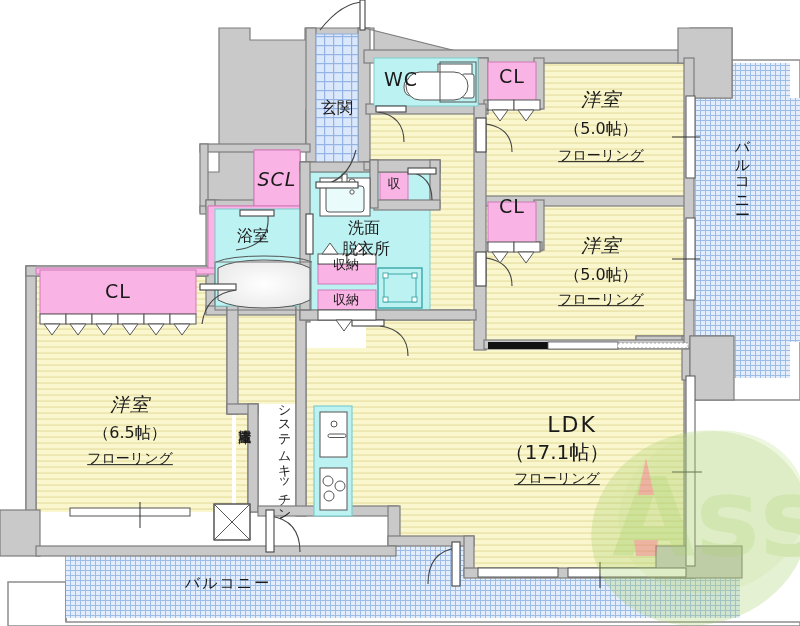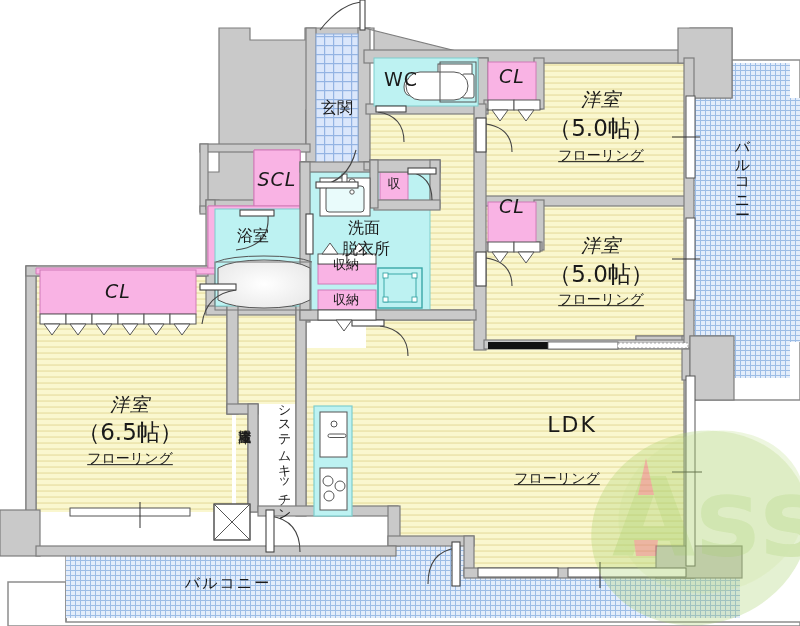--- a/index.html
+++ b/index.html
@@ -4,25 +4,25 @@
 <style>
   html,body{margin:0;padding:0;background:#ffffff;}
   body{font-family:"DejaVu Sans","Liberation Sans",sans-serif;}
   #plan{position:relative;width:800px;height:626px;overflow:hidden;background:#fff;}
   #plan svg{position:absolute;left:0;top:0;}
   .lbl{position:absolute;color:#1a1a1a;white-space:nowrap;line-height:1.12;
        font-family:"DejaVu Sans","Liberation Sans",sans-serif;}
   .ctr{transform:translate(-50%,-50%);text-align:center;}
   .vert{writing-mode:vertical-rl;text-orientation:upright;}
   .rm-name{font-size:19px;letter-spacing:1px;font-style:italic;}
-  .rm-sz{font-size:23px;letter-spacing:0px;}
+  .rm-sz{font-size:16px;letter-spacing:0px;}
   .rm-fl{font-size:14px;letter-spacing:0px;text-decoration:underline;}
   .sm{font-size:13px;letter-spacing:0px;}
   .md{font-size:16px;text-align:center;}
-  .cl{font-size:19px;letter-spacing:1px;font-style:italic;}
+  .cl{font-size:19px;letter-spacing:1px;}
   .wc{font-size:19px;letter-spacing:1px;}
   .scl{font-size:19px;letter-spacing:1px;font-style:italic;}
   .ldk{font-size:22px;letter-spacing:2px;margin-left:15px;}
   .ldksz{font-size:20px;}
   .bal{font-size:15px;letter-spacing:2px;}
 </style>
 </head>
 <body>
 
 <div id="plan">
@@ -391,20 +391,21 @@
 
 <div class="lbl ctr rm-name" style="left:601px; top:246px;">洋室</div>
 <div class="lbl ctr rm-sz" style="left:601px; top:275px;">（5.0帖）</div>
 <div class="lbl ctr rm-fl" style="left:601px; top:300px;">フローリング</div>
 
 <div class="lbl ctr rm-name" style="left:130px; top:405px;">洋室</div>
 <div class="lbl ctr rm-sz" style="left:130px; top:433px;">（6.5帖）</div>
 <div class="lbl ctr rm-fl" style="left:130px; top:459px;">フローリング</div>
 
 <div class="lbl ctr ldk" style="left:557px; top:425px;">LDK</div>
+<div class="lbl ctr ldksz" style="left:557px; top:452px;">（17.1帖）</div>
 <div class="lbl ctr rm-fl" style="left:557px; top:479px;">フローリング</div>
 
 <div class="lbl vert bal" style="left:742px; top:130px; transform:translateX(-50%);">バルコニー</div>
 <div class="lbl ctr bal" style="left:228px; top:583px;">バルコニー</div>
 
 <div class="lbl vert sm" style="left:284px; top:396px; transform:translateX(-50%);">システムキッチン</div>
 <div class="lbl vert sm" style="left:244px; top:420px; transform:translateX(-50%);">冷蔵庫置場</div>
 
 </div>
 

